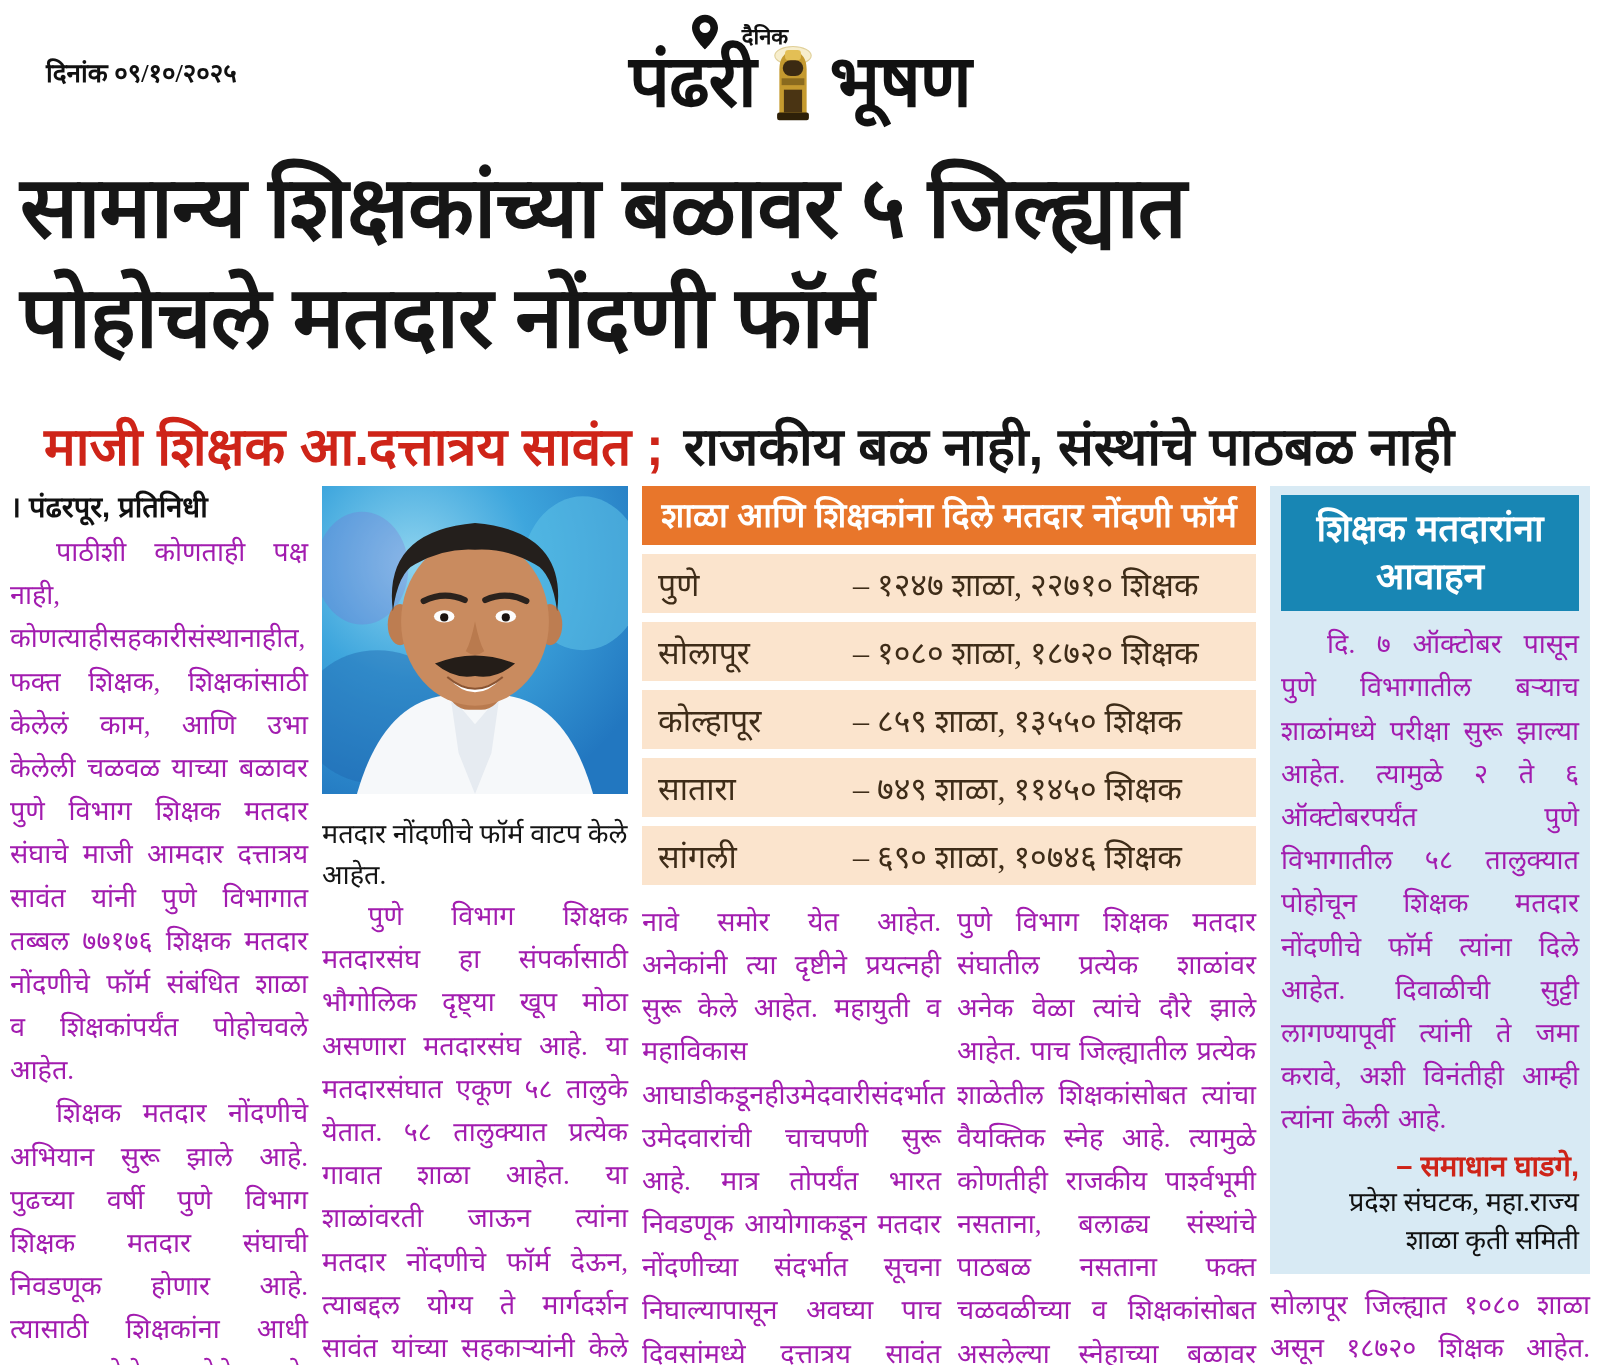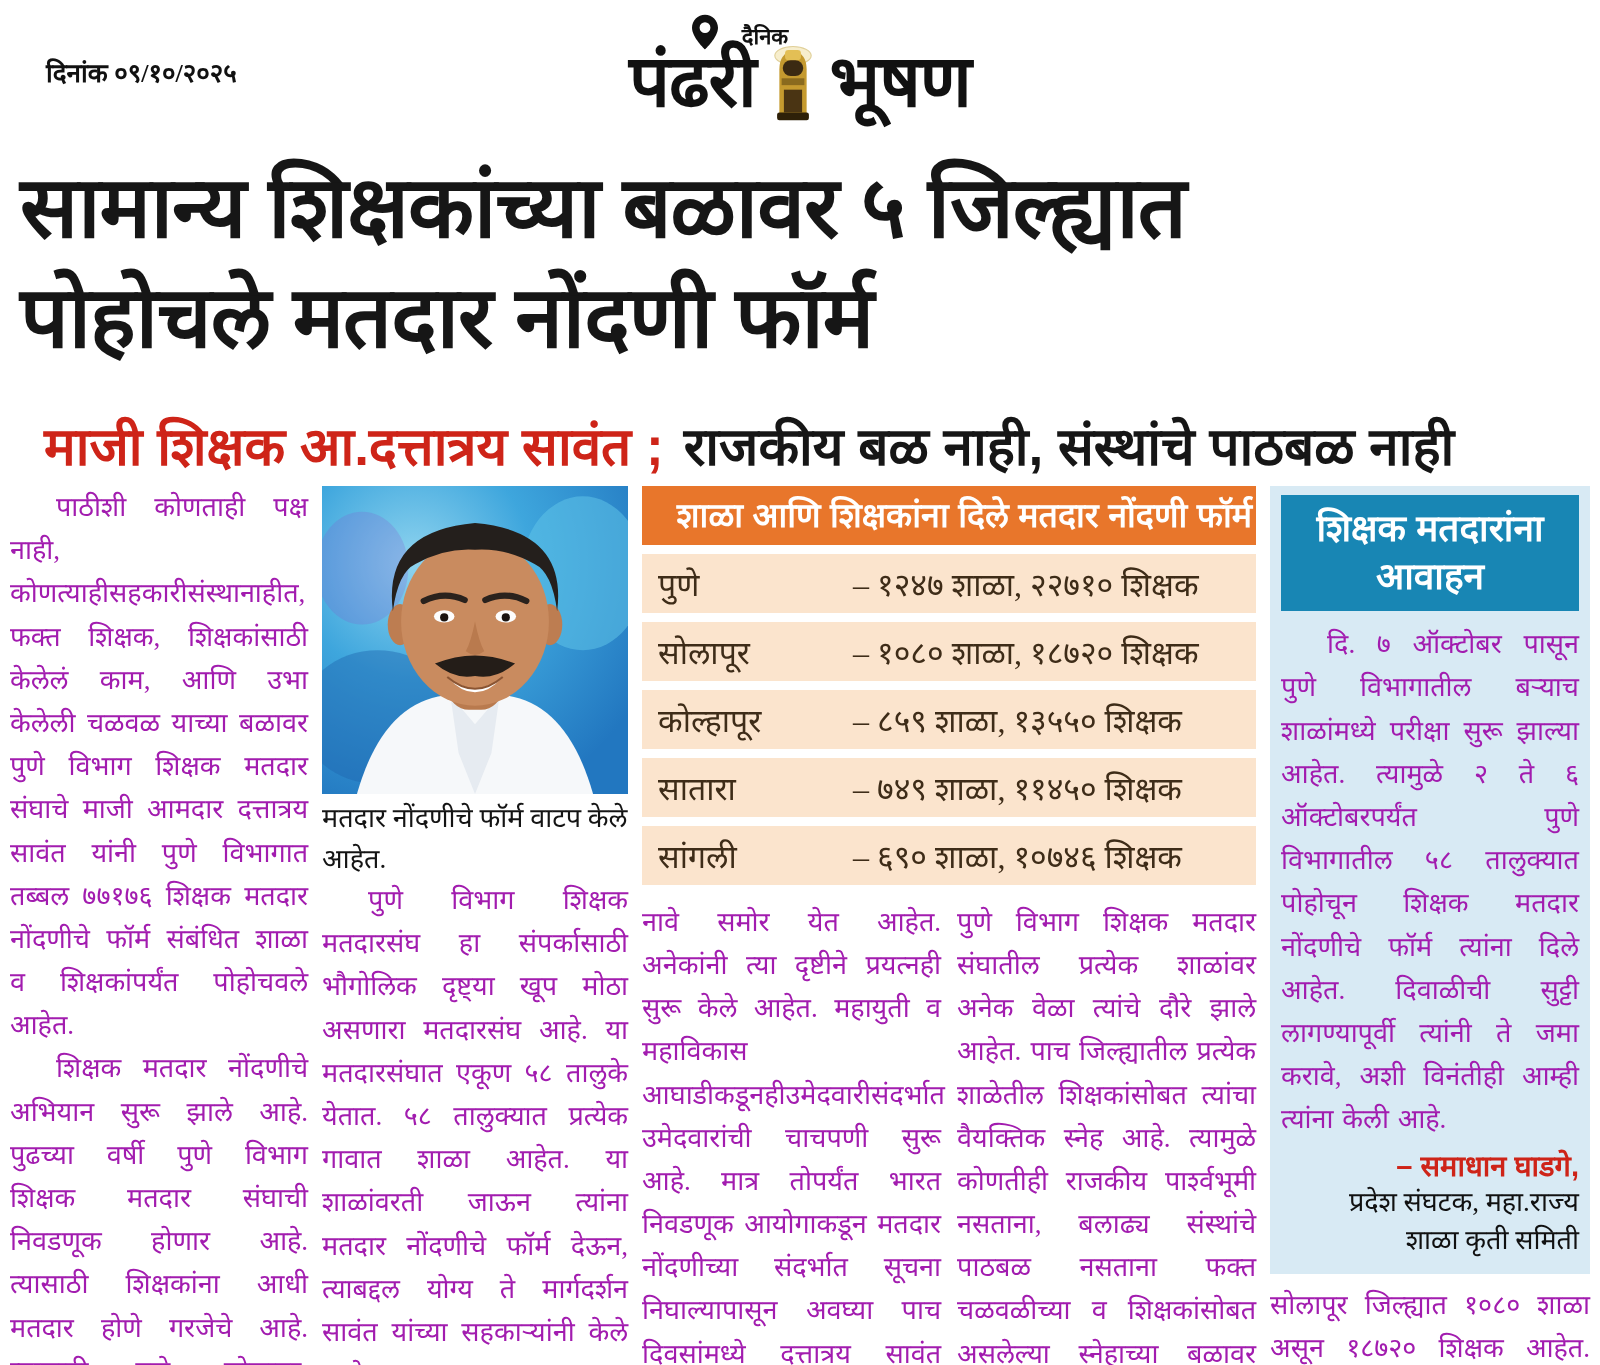--- a/index.html
+++ b/index.html
@@ -43,25 +43,25 @@
   .col5 { width:322px; }
   p.body {
     font-size:27px; line-height:1.6; text-align:justify; color:#a21caf;
     text-align-last:left; word-spacing:2px;
   }
   p.indent { text-indent:46px; }
   .byline { font-size:29px; font-weight:700; margin-bottom:6px; font-family:"Liberation Sans", sans-serif; }
   
   .photo { width:100%; height:308px; overflow:hidden; }
   .photo svg { width:100%; height:100%; display:block; }
-  .caption { font-size:27px; line-height:1.5; text-align:left; margin-top:4px; color:#141414; }
+  .caption { font-size:27px; line-height:1.5; text-align:left; margin-top:20px; color:#141414; }
   
   .table-box { width:100%; }
   .table-header {
-    background:#e8762b; color:#ffffff; text-align:right;
+    background:#e8762b; color:#ffffff; text-align:center;
     font-size:34px; font-weight:700; padding:9px 4px; line-height:1.2;
     font-family:"Liberation Sans", sans-serif;
   }
   .table-row {
     background:#fbe4cd; display:flex; align-items:baseline;
     margin-top:9px; padding:8px 16px; font-size:32px; color:#3e2c18;
   }
   .row-district { width:195px; }
   .row-value { flex:1; }
   .middle-cols { display:flex; gap:16px; margin-top:16px; }
@@ -118,20 +118,21 @@
   </div>
 
   <div class="subhead">
     <span class="subhead-red">माजी शिक्षक आ.दत्तात्रय सावंत ;</span>
     <span class="subhead-black">राजकीय बळ नाही, संस्थांचे पाठबळ नाही</span>
   </div>
 
   <div class="content">
 
     <div class="col1">
+      <div class="byline">। पंढरपूर, प्रतिनिधी</div>
       <p class="body indent">पाठीशी कोणताही पक्ष नाही, कोणत्याहीसहकारीसंस्थानाहीत, फक्त शिक्षक, शिक्षकांसाठी केलेलं काम, आणि उभा केलेली चळवळ याच्या बळावर पुणे विभाग शिक्षक मतदार संघाचे माजी आमदार दत्तात्रय सावंत यांनी पुणे विभागात तब्बल ७७१७६ शिक्षक मतदार नोंदणीचे फॉर्म संबंधित शाळा व शिक्षकांपर्यंत पोहोचवले आहेत.</p>
       <p class="body indent">शिक्षक मतदार नोंदणीचे अभियान सुरू झाले आहे. पुढच्या वर्षी पुणे विभाग शिक्षक मतदार संघाची निवडणूक होणार आहे. त्यासाठी शिक्षकांना आधी मतदार होणे गरजेचे आहे. त्यासाठी पुणे, सोलापूर, कोल्हापूर, सातारा व सांगली या पाचही जिल्ह्यात शिक्षकांची नोंदणी करण्याचे काम सुरू आहे. यामध्ये पुणे विभाग शिक्षक मतदार संघाचे माजी आमदार दत्तात्रय सावंत यांनी आघाडी घेतली असून, त्यांनी तब्बल ७७१७६ शिक्षकांना</p>
     </div>
 
     <div class="col2">
       <div class="photo">
         <svg viewBox="0 0 300 300" preserveAspectRatio="xMidYMid slice">
           <defs>
             <radialGradient id="bg1" cx="30%" cy="25%" r="85%">
               <stop offset="0%" stop-color="#8fd4ef"></stop>

